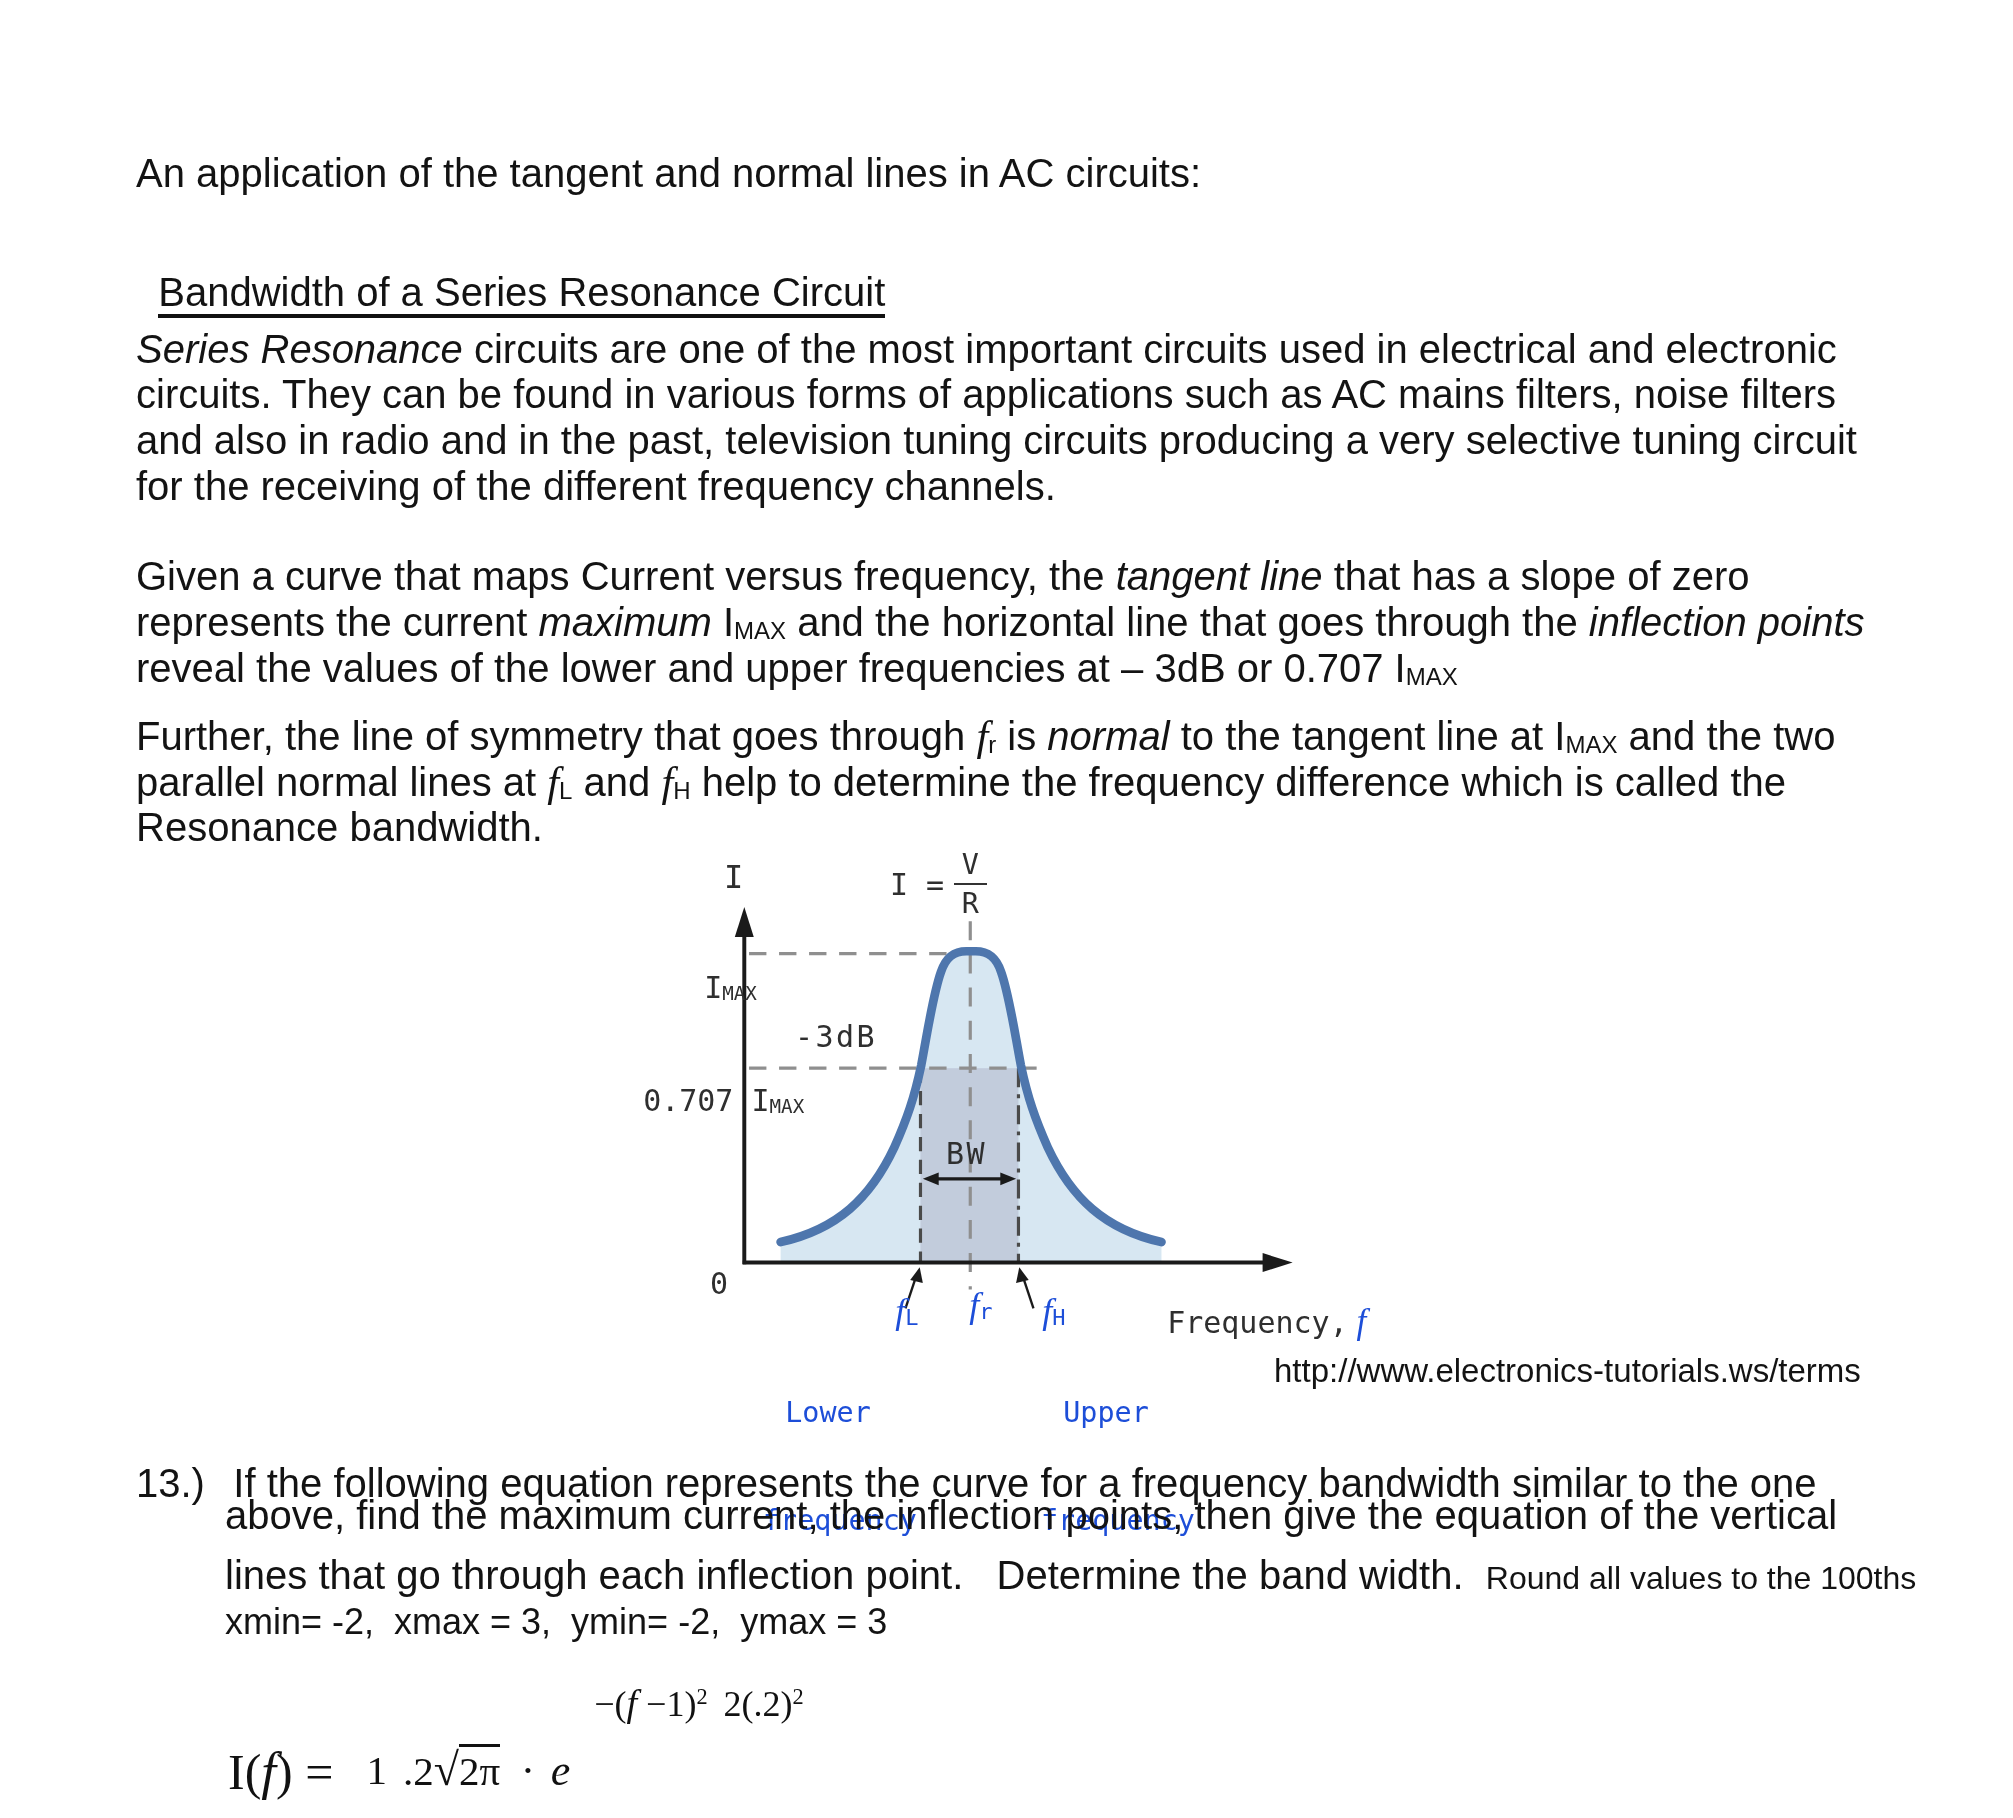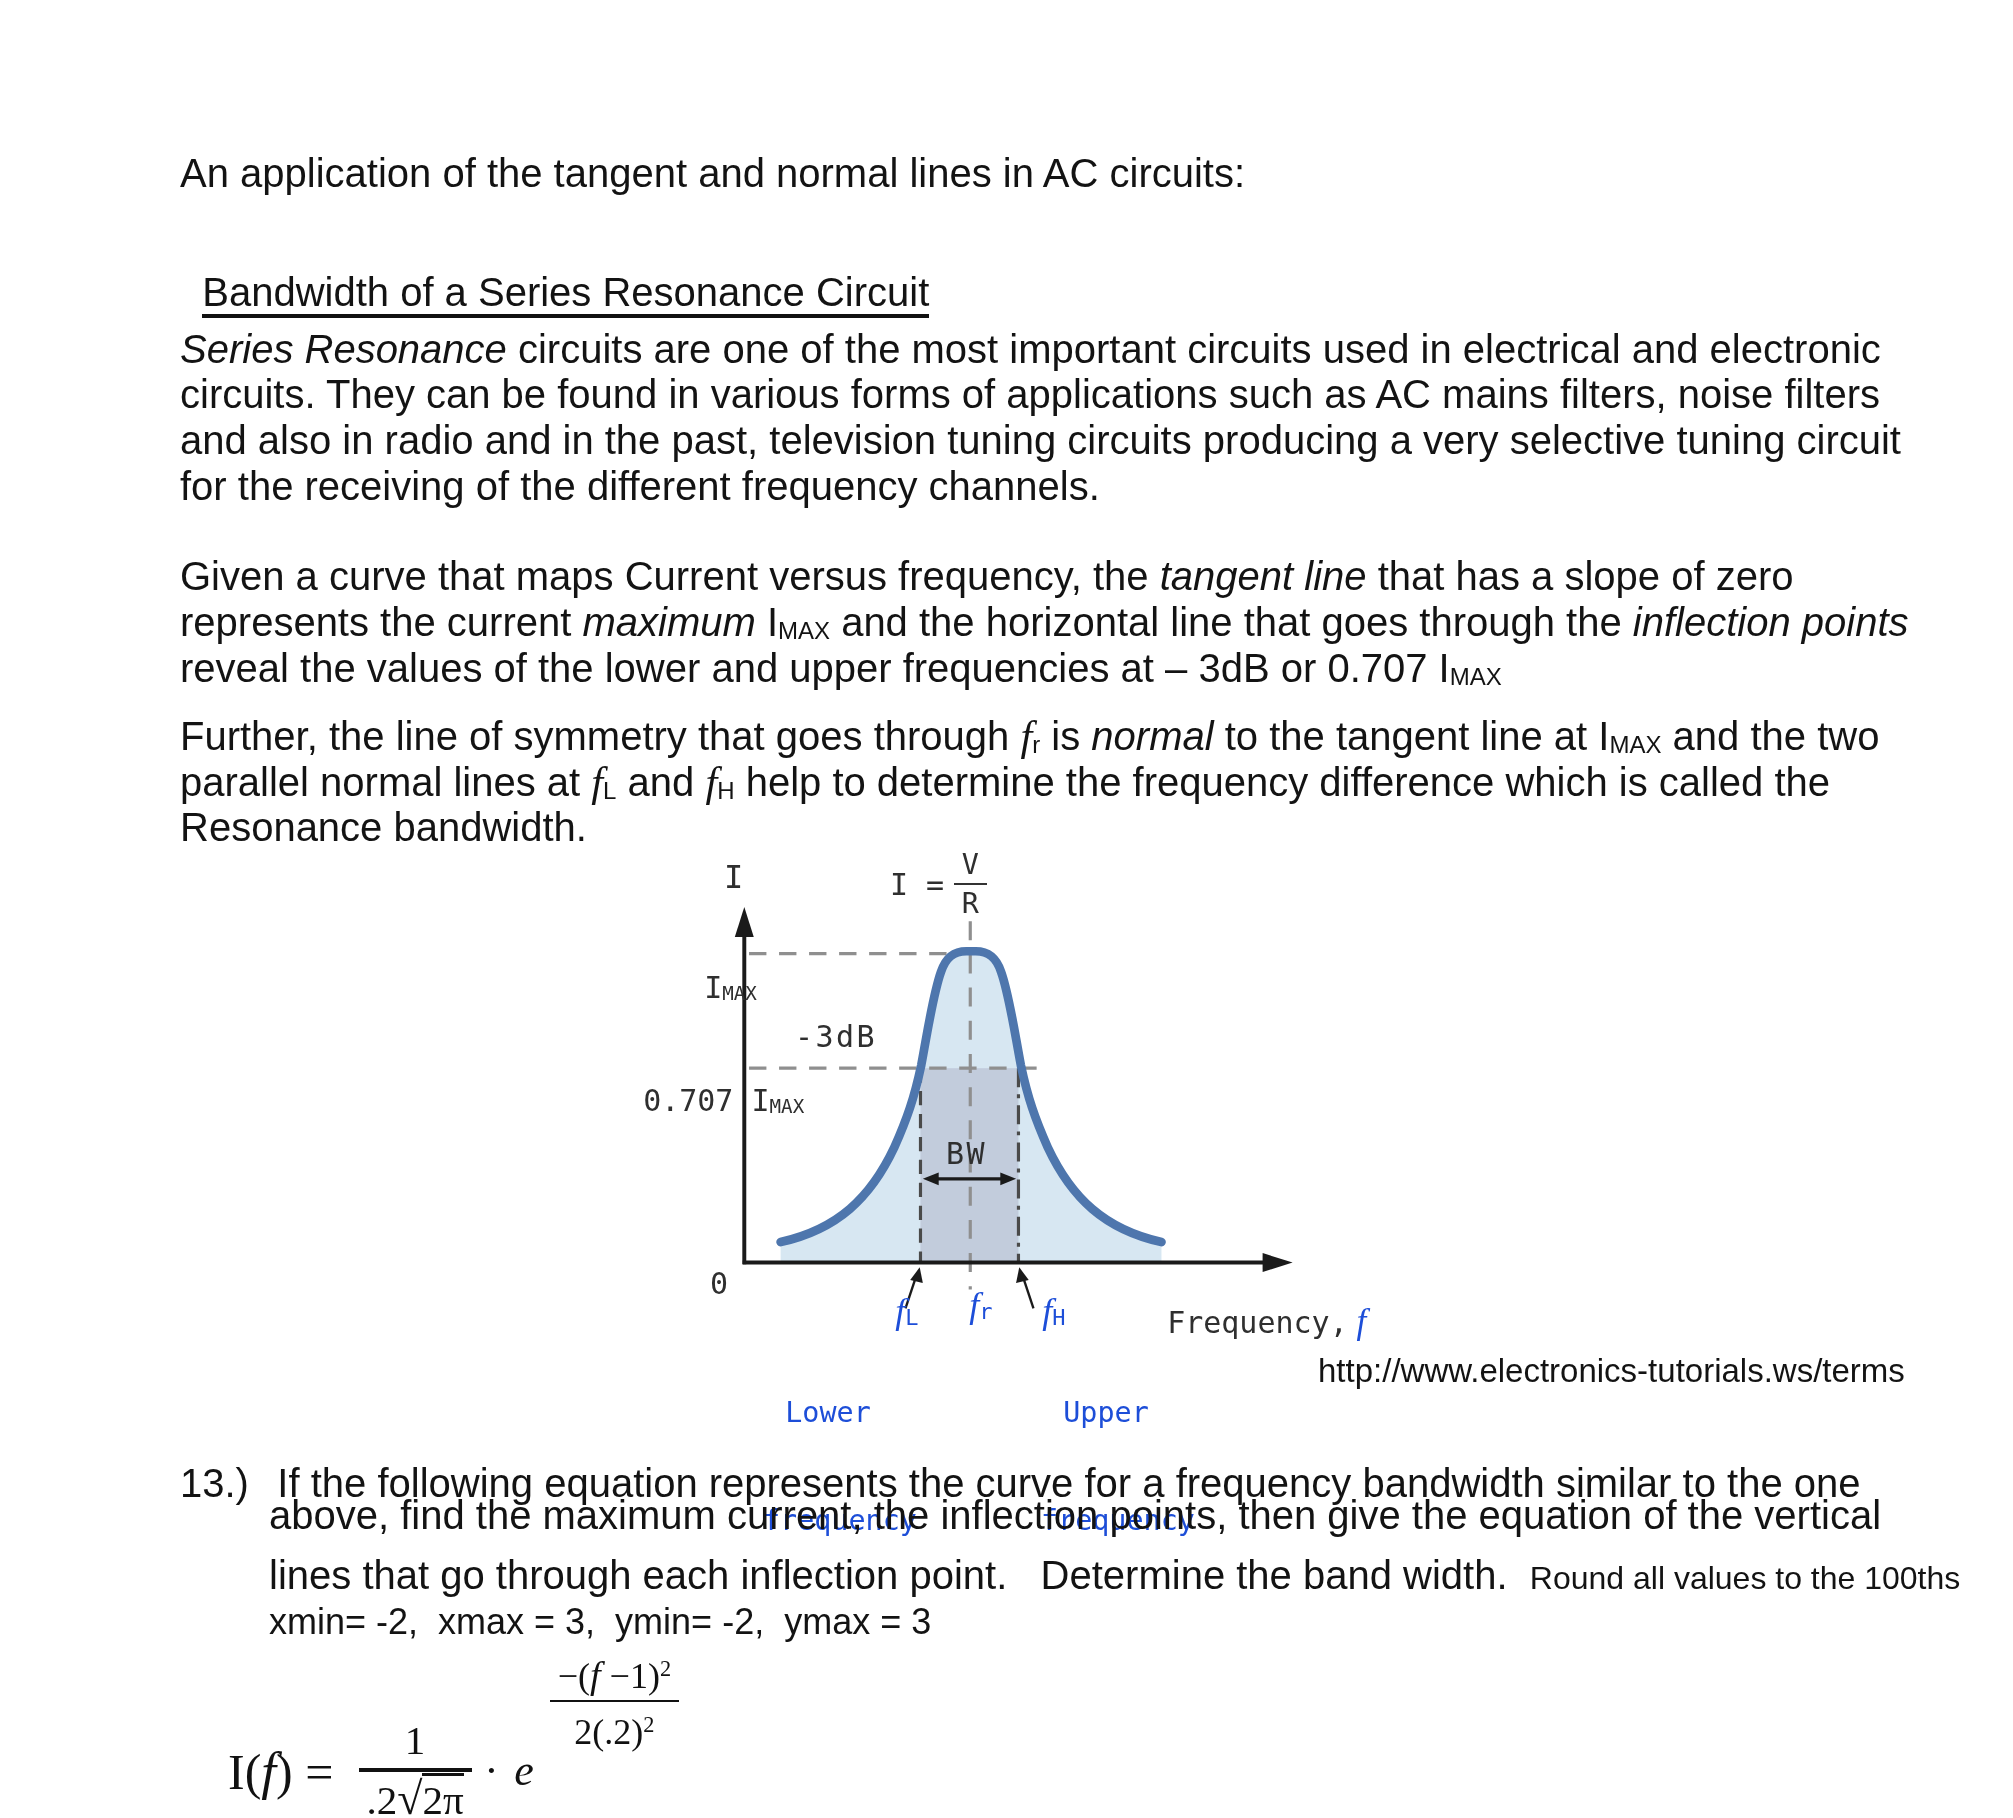--- a/index.html
+++ b/index.html
@@ -1,20 +1,20 @@
 <!DOCTYPE html>
 <html style="font-size:12.6px"><head>
 <meta charset="utf-8">
 <style>
   html,body{margin:0;padding:0;}
   body{
     width:2014px;height:1818px;position:relative;background:#ffffff;
     font-family:"Liberation Sans",sans-serif;color:#111;overflow:hidden;
   }
-  .line{position:absolute;font-size:40px;line-height:46px;white-space:pre;color:#131313;margin-left:44px;}
+  .line{position:absolute;font-size:40px;line-height:46px;white-space:pre;color:#131313;}
   .it{font-style:italic;}
   .fit{font-family:"Liberation Serif",serif;font-style:italic;font-size:1.06em;}
   .sub{font-size:0.60em;vertical-align:-0.14em;}
   .sup{font-size:0.62em;vertical-align:0.55em;}
   .small{font-size:32px;}
   .gap{display:inline-block;width:28.4px;}
   .xm{font-size:36px;}
   .heading-inner{border-bottom:4px solid #111;}
   
   .dlab{position:absolute;font-family:"DejaVu Sans Mono",monospace;color:#2f2f2f;white-space:pre;}
@@ -23,21 +23,21 @@
   .fserif{font-family:"Liberation Serif",serif;font-style:italic;}
   .caption{text-align:center;font-size:28.4px;line-height:36px;}
   .ohm{display:flex;align-items:center;gap:9.5px;font-size:30px;}
   .ohm .frac{display:inline-flex;flex-direction:column;align-items:center;font-size:28.4px;line-height:32px;}
   .ohm .frac .bar{width:33px;border-top:2.4px solid #333;margin:2.4px 0;}
   svg{position:absolute;left:0;top:0;pointer-events:none;}
   
   .eq{position:absolute;left:228px;top:1681px;height:179px;display:flex;align-items:center;gap:12.6px;
       font-family:"Liberation Serif",serif;color:#111;}
   .eq .lhs{font-size:50px;white-space:pre;}
-  .eq .vfrac{display:inline-flex;flex-direction:column;align-items:center;}
+  .eq .vfrac{display:inline-flex;align-items:center;}
   .eq .vfrac .num,.eq .vfrac .den{font-size:41px;line-height:47px;padding:0 8px;white-space:pre;}
   .eq .vfrac .fbar{align-self:stretch;border-top:4.7px solid #111;margin:3.2px 0;}
   .eq .dot{font-size:43px;}
   .eq .be{font-size:44px;font-style:italic;padding:0 3.2px;}
   .eq .expfrac{transform:translateY(-70px);}
   .eq .expfrac .num,.eq .expfrac .den{font-size:36px;line-height:44px;}
   .eq .expfrac .fbar{border-top:2.4px solid #111;margin:1.6px 0;}
   .eq .rad{font-size:1.12em;}
   .eq .ovl{border-top:3.2px solid #111;padding-top:0.8px;}
 </style>

